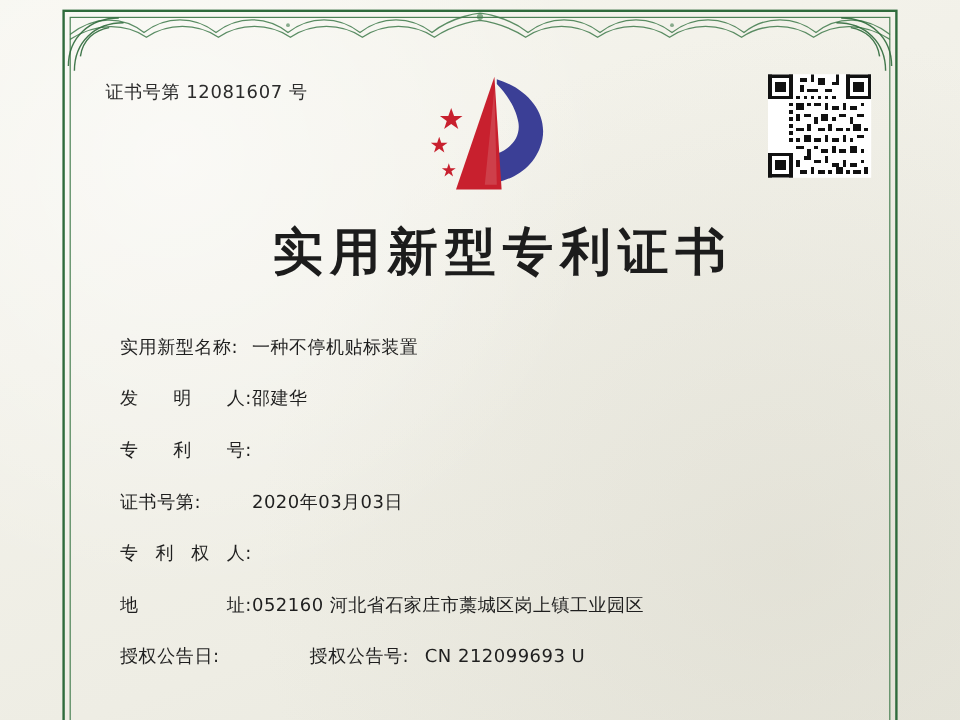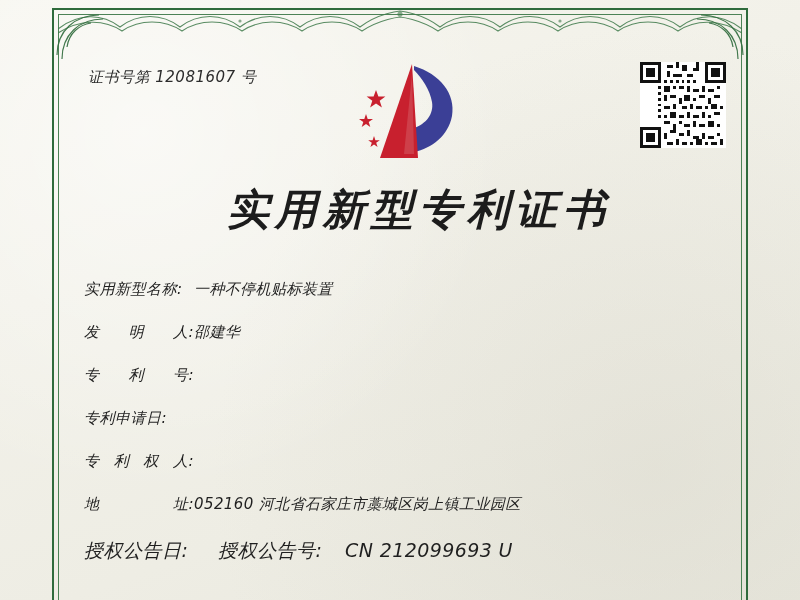--- a/index.html
+++ b/index.html
@@ -13,21 +13,20 @@
     background: #efefe8;
     font-family: "DejaVu Sans", "Liberation Sans", sans-serif;
   }
 
   .certificate {
     position: relative;
     width: 800px;
     height: 600px;
     background: linear-gradient(160deg, #f6f5ee 0%, #f2f1e9 35%, #eeede4 70%, #e9e8de 100%);
     overflow: hidden;
-    font-style: italic;
   }
 
   
   .paper-texture {
     position: absolute;
     inset: 0;
     background-image:
       radial-gradient(circle at 18% 22%, rgba(255,255,255,0.55) 0%, rgba(255,255,255,0) 45%),
       radial-gradient(circle at 82% 78%, rgba(210,208,195,0.35) 0%, rgba(255,255,255,0) 55%);
     pointer-events: none;
@@ -113,21 +112,21 @@
     font-size: 42px;
     font-weight: bold;
     letter-spacing: 6px;
     color: #1c1c1c;
     padding-left: 38px;
   }
 
   
   .fields {
     position: absolute;
-    left: 84px;
+    left: 100px;
     top: 280px;
     right: 90px;
   }
   .field-row {
     display: flex;
     align-items: baseline;
     margin-bottom: 24px;
     font-size: 15px;
     color: #1f1f1f;
     white-space: nowrap;
@@ -147,29 +146,28 @@
     letter-spacing: 0.4px;
   }
   .field-value.mono {
     font-family: "DejaVu Sans Mono", "Liberation Mono", monospace;
     font-size: 14.5px;
     letter-spacing: 0.6px;
   }
   .field-row-double {
     display: flex;
     align-items: baseline;
-    font-size: 19px;
+    font-size: 15px;
     color: #1f1f1f;
     white-space: nowrap;
   }
   .field-group-second {
-    margin-left: 24px;
+    margin-left: 48px;
     display: flex;
     align-items: baseline;
-    gap: 31px;
   }
   .field-group-second .field-label {
     min-width: 96px;
     width: 96px;
   }
 </style>
 </head>
 <body>
 
 <div class="certificate">
@@ -355,21 +353,22 @@
 
     <div class="field-row">
       <span class="field-label spread">
         <span>专</span>
         <span>利</span>
         <span>号:</span>
       </span>
     </div>
 
     <div class="field-row">
-      <span class="field-label">专利申请日:</span>
+      <span class="field-label">证书号第:</span>
+      <span class="field-value">2020年03月03日</span>
     </div>
 
     <div class="field-row">
       <span class="field-label spread">
         <span>专</span>
         <span>利</span>
         <span>权</span>
         <span>人:</span>
       </span>
     </div>

